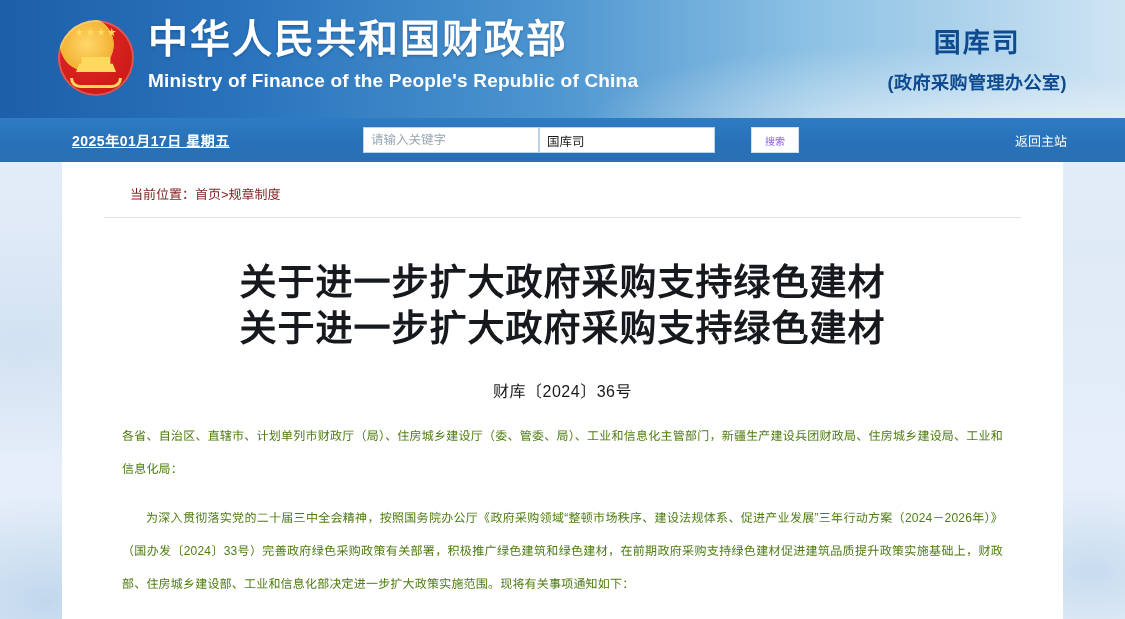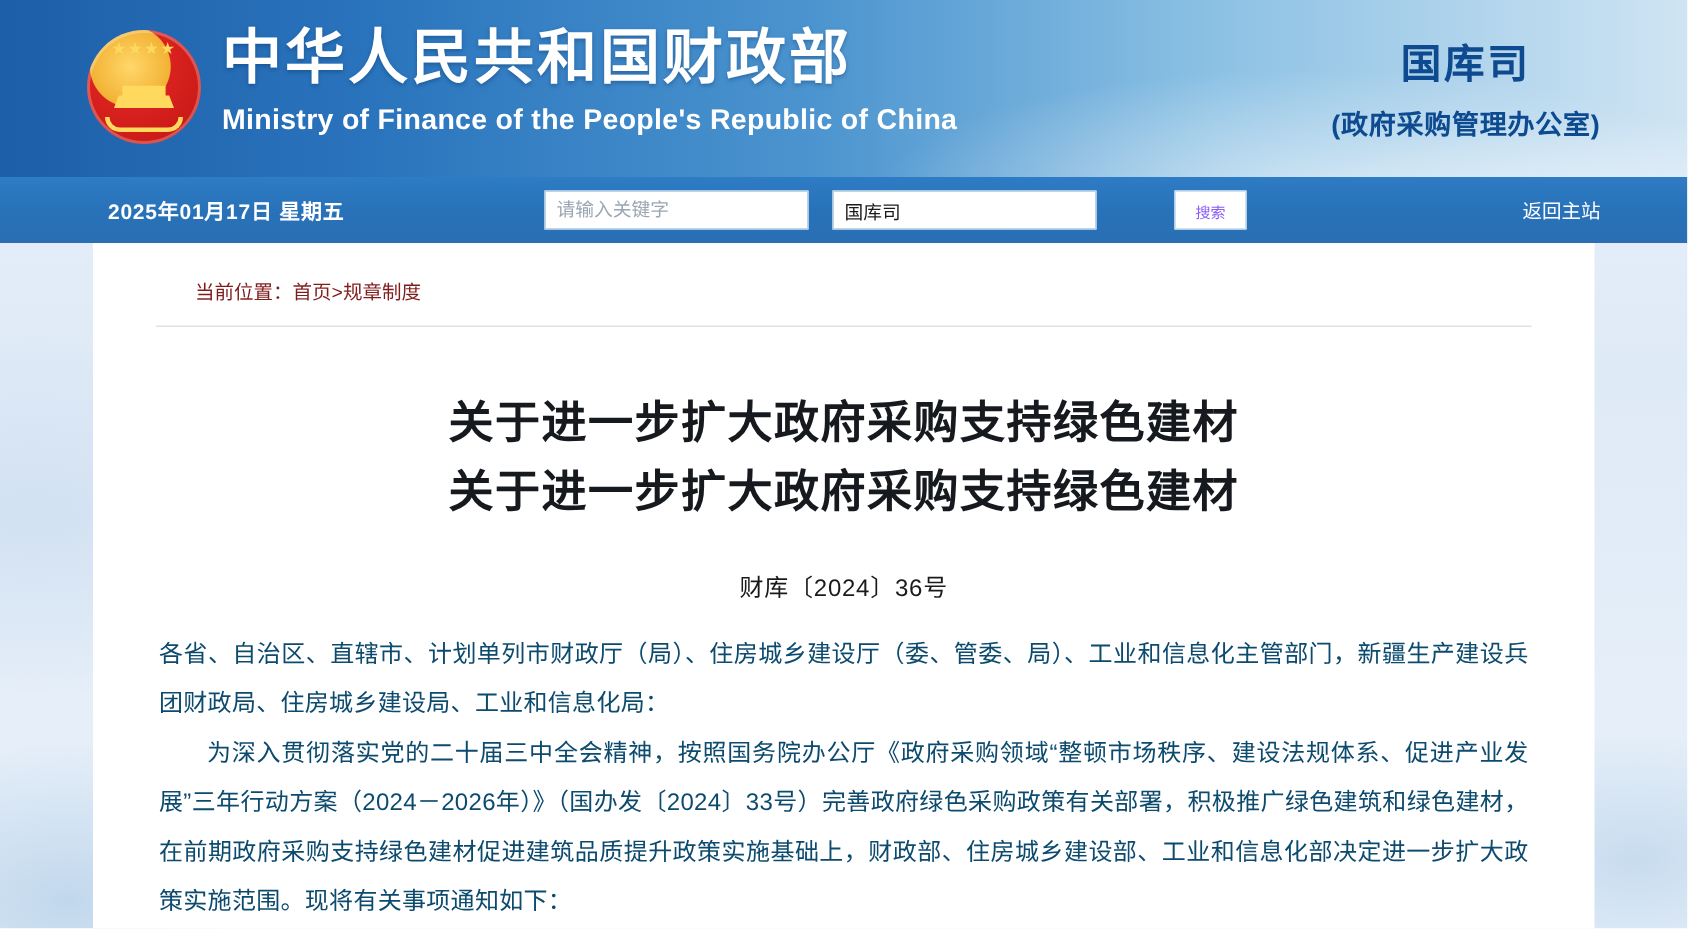--- a/index.html
+++ b/index.html
@@ -105,35 +105,36 @@
   }
 
   
   .navbar {
     position: relative;
     height: 44px;
     background: linear-gradient(180deg, #2e7cc4 0%, #2872b9 50%, #2a6fb4 100%);
     display: flex;
     align-items: center;
     color: #ffffff;
+    text-decoration: underline;
   }
   .nav-date {
     margin-left: 72px;
     font-size: 14px;
     font-weight: bold;
     letter-spacing: 0.5px;
     white-space: nowrap;
   }
   .search-area {
     position: absolute;
     left: 363px; top: 50%;
     transform: translateY(-50%);
     display: flex;
     align-items: center;
-    gap: 16px;
+    gap: 0;
   }
   .search-input, .search-scope {
     height: 26px;
     border: 1px solid #b9d4e8;
     background: #ffffff;
     font-size: 12.5px;
     color: #333;
     padding: 0 7px;
     font-family: "Liberation Sans", "DejaVu Sans", sans-serif;
     outline: none;
@@ -196,44 +197,44 @@
     color: #7f1d1d;
     padding-left: 26px;
     padding-bottom: 14px;
     border-bottom: 1px solid #e2e2e2;
     white-space: nowrap;
   }
   .doc-title {
     margin-top: 42px;
     text-align: center;
     color: #16191d;
-    font-size: 30px;
+    font-size: 37px;
     font-weight: bold;
     line-height: 46px;
     letter-spacing: 1px;
     font-family: "Liberation Sans", "DejaVu Sans", sans-serif;
   }
   .doc-number {
     margin-top: 26px;
     text-align: center;
     font-size: 16px;
     color: #1a1a1a;
     letter-spacing: 0.5px;
   }
   .doc-body {
     margin-top: 18px;
     padding: 0 2px;
   }
   .para {
-    font-size: 16px;
+    font-size: 12px;
     line-height: 33px;
-    color: #0c4a6e;
+    color: #4d7c0f;
     text-align: justify;
     letter-spacing: 0.2px;
-    margin: 0;
+    margin: 16px;
   }
   .para.indent { text-indent: 2em; }
 </style>
 </head>
 <body>
 
 <div id="page">
 
   <div class="header">
     <div class="emblem">

